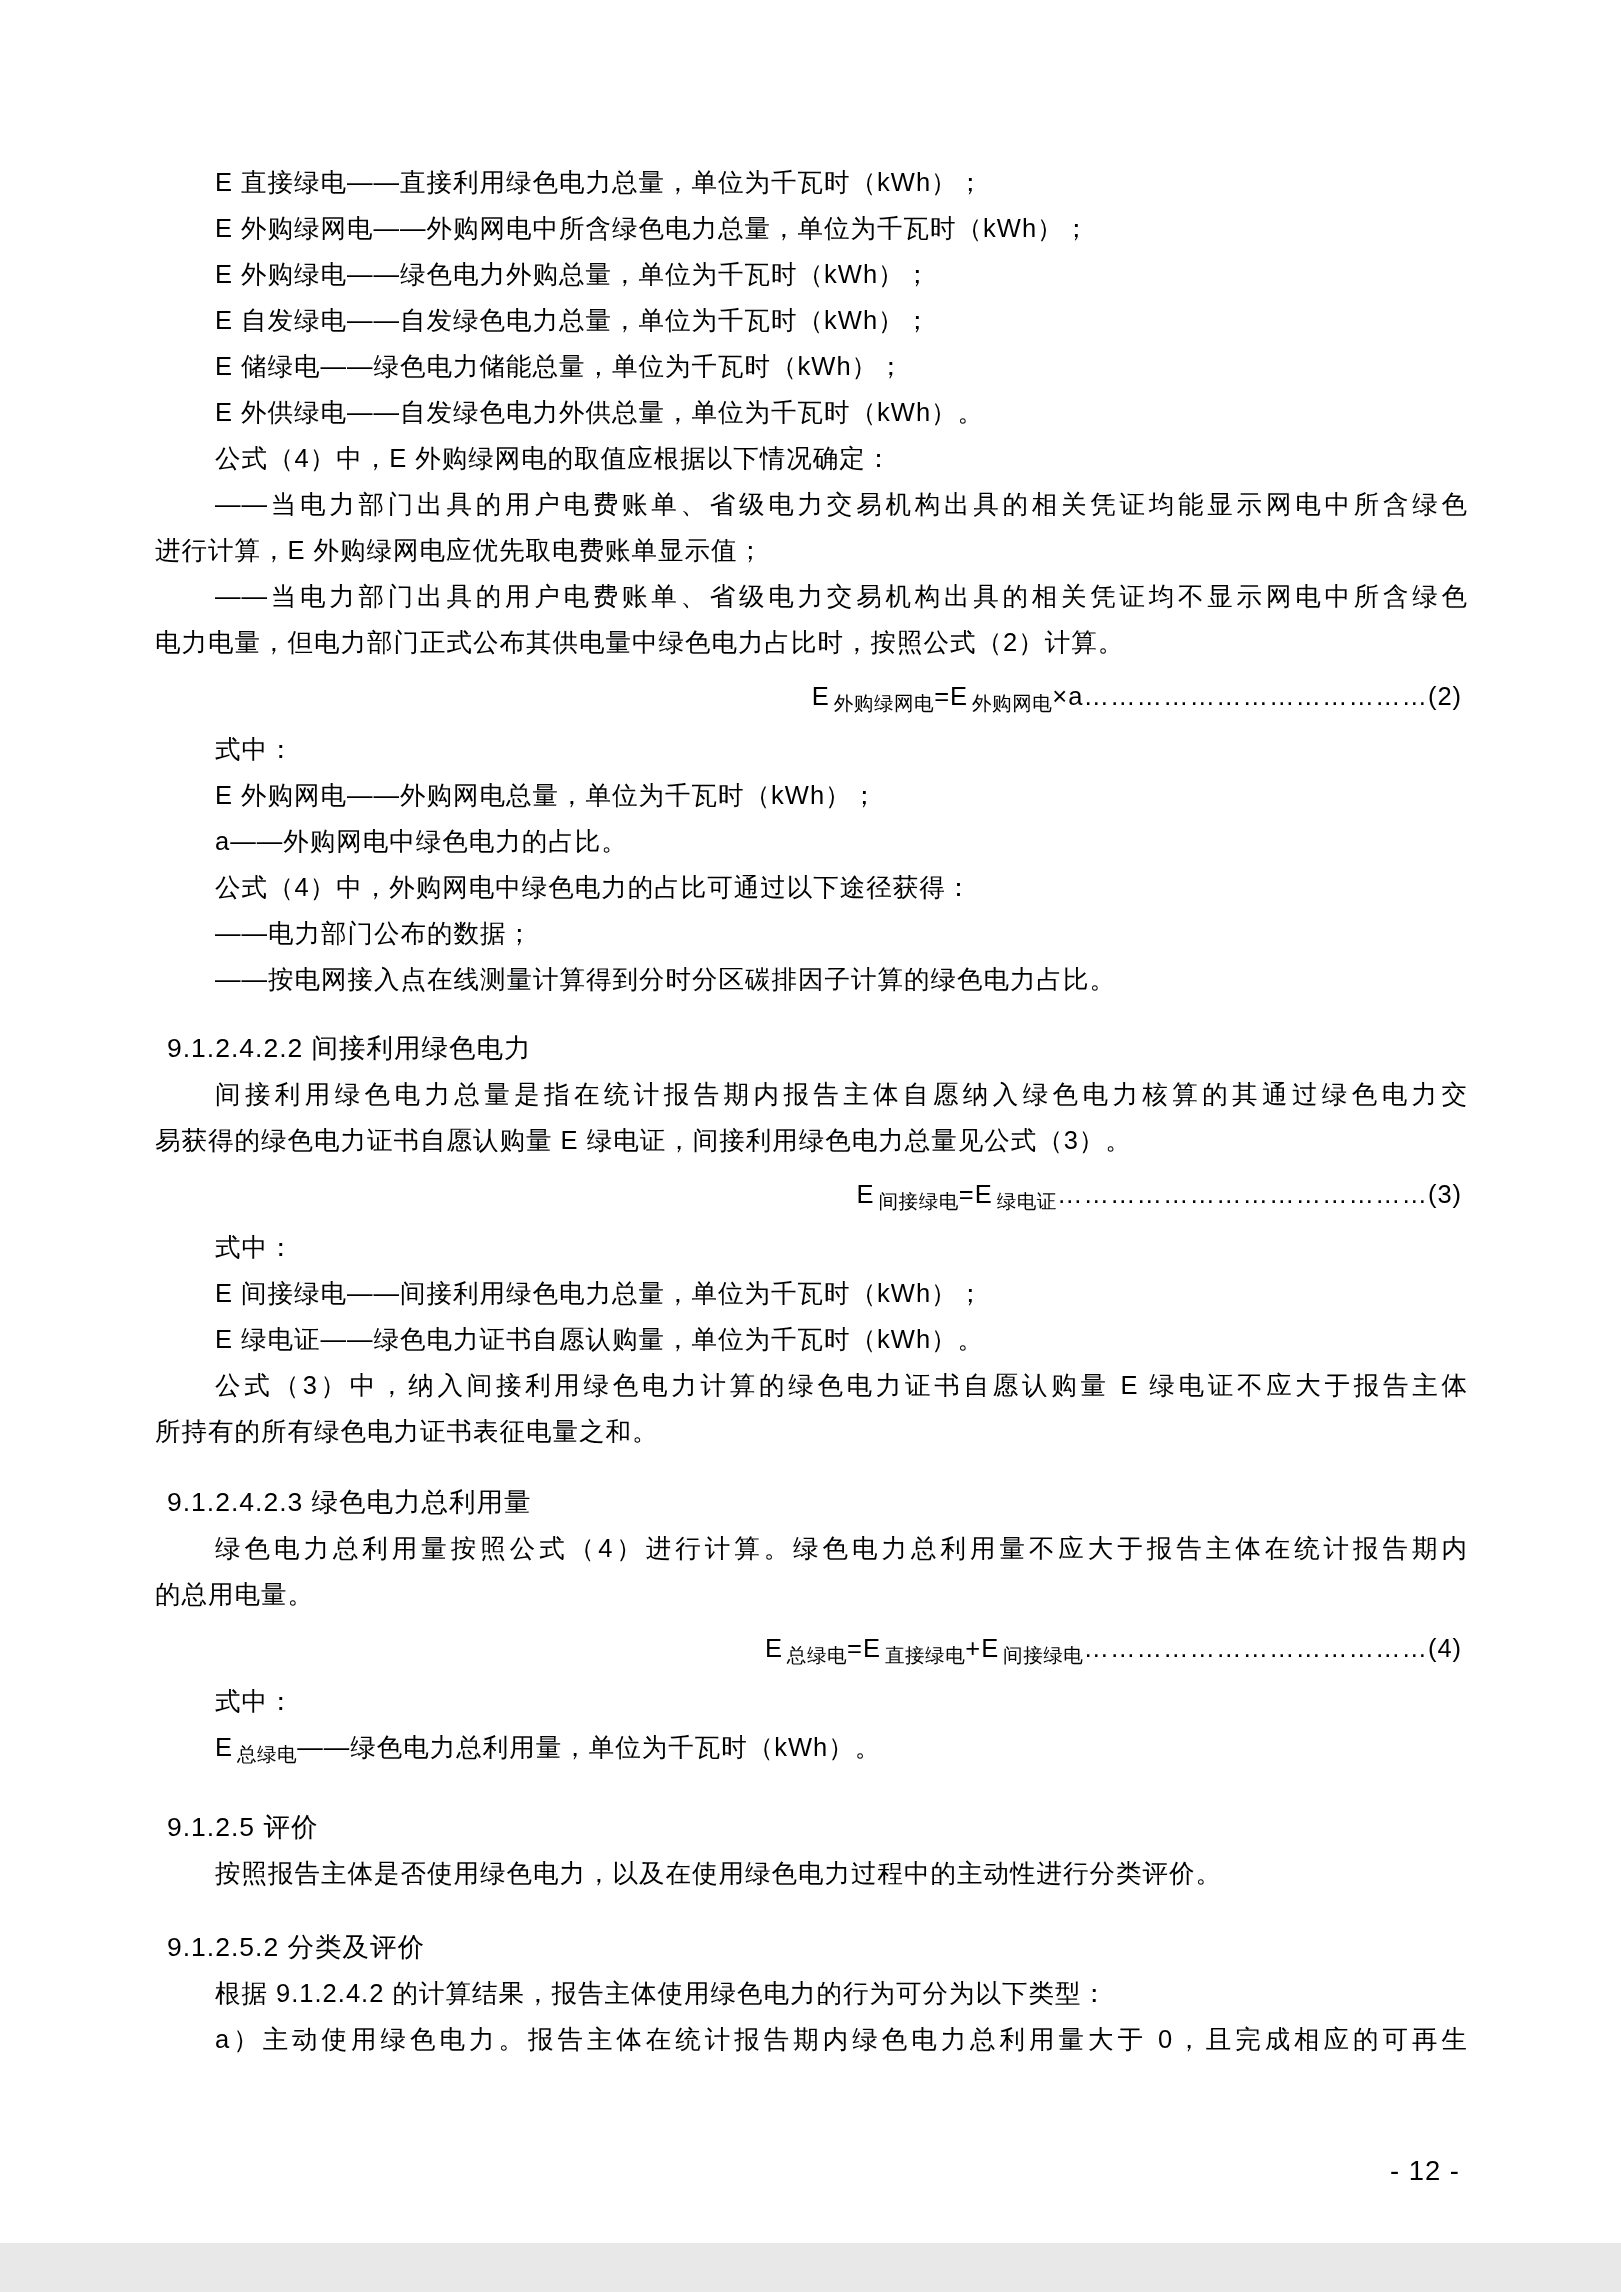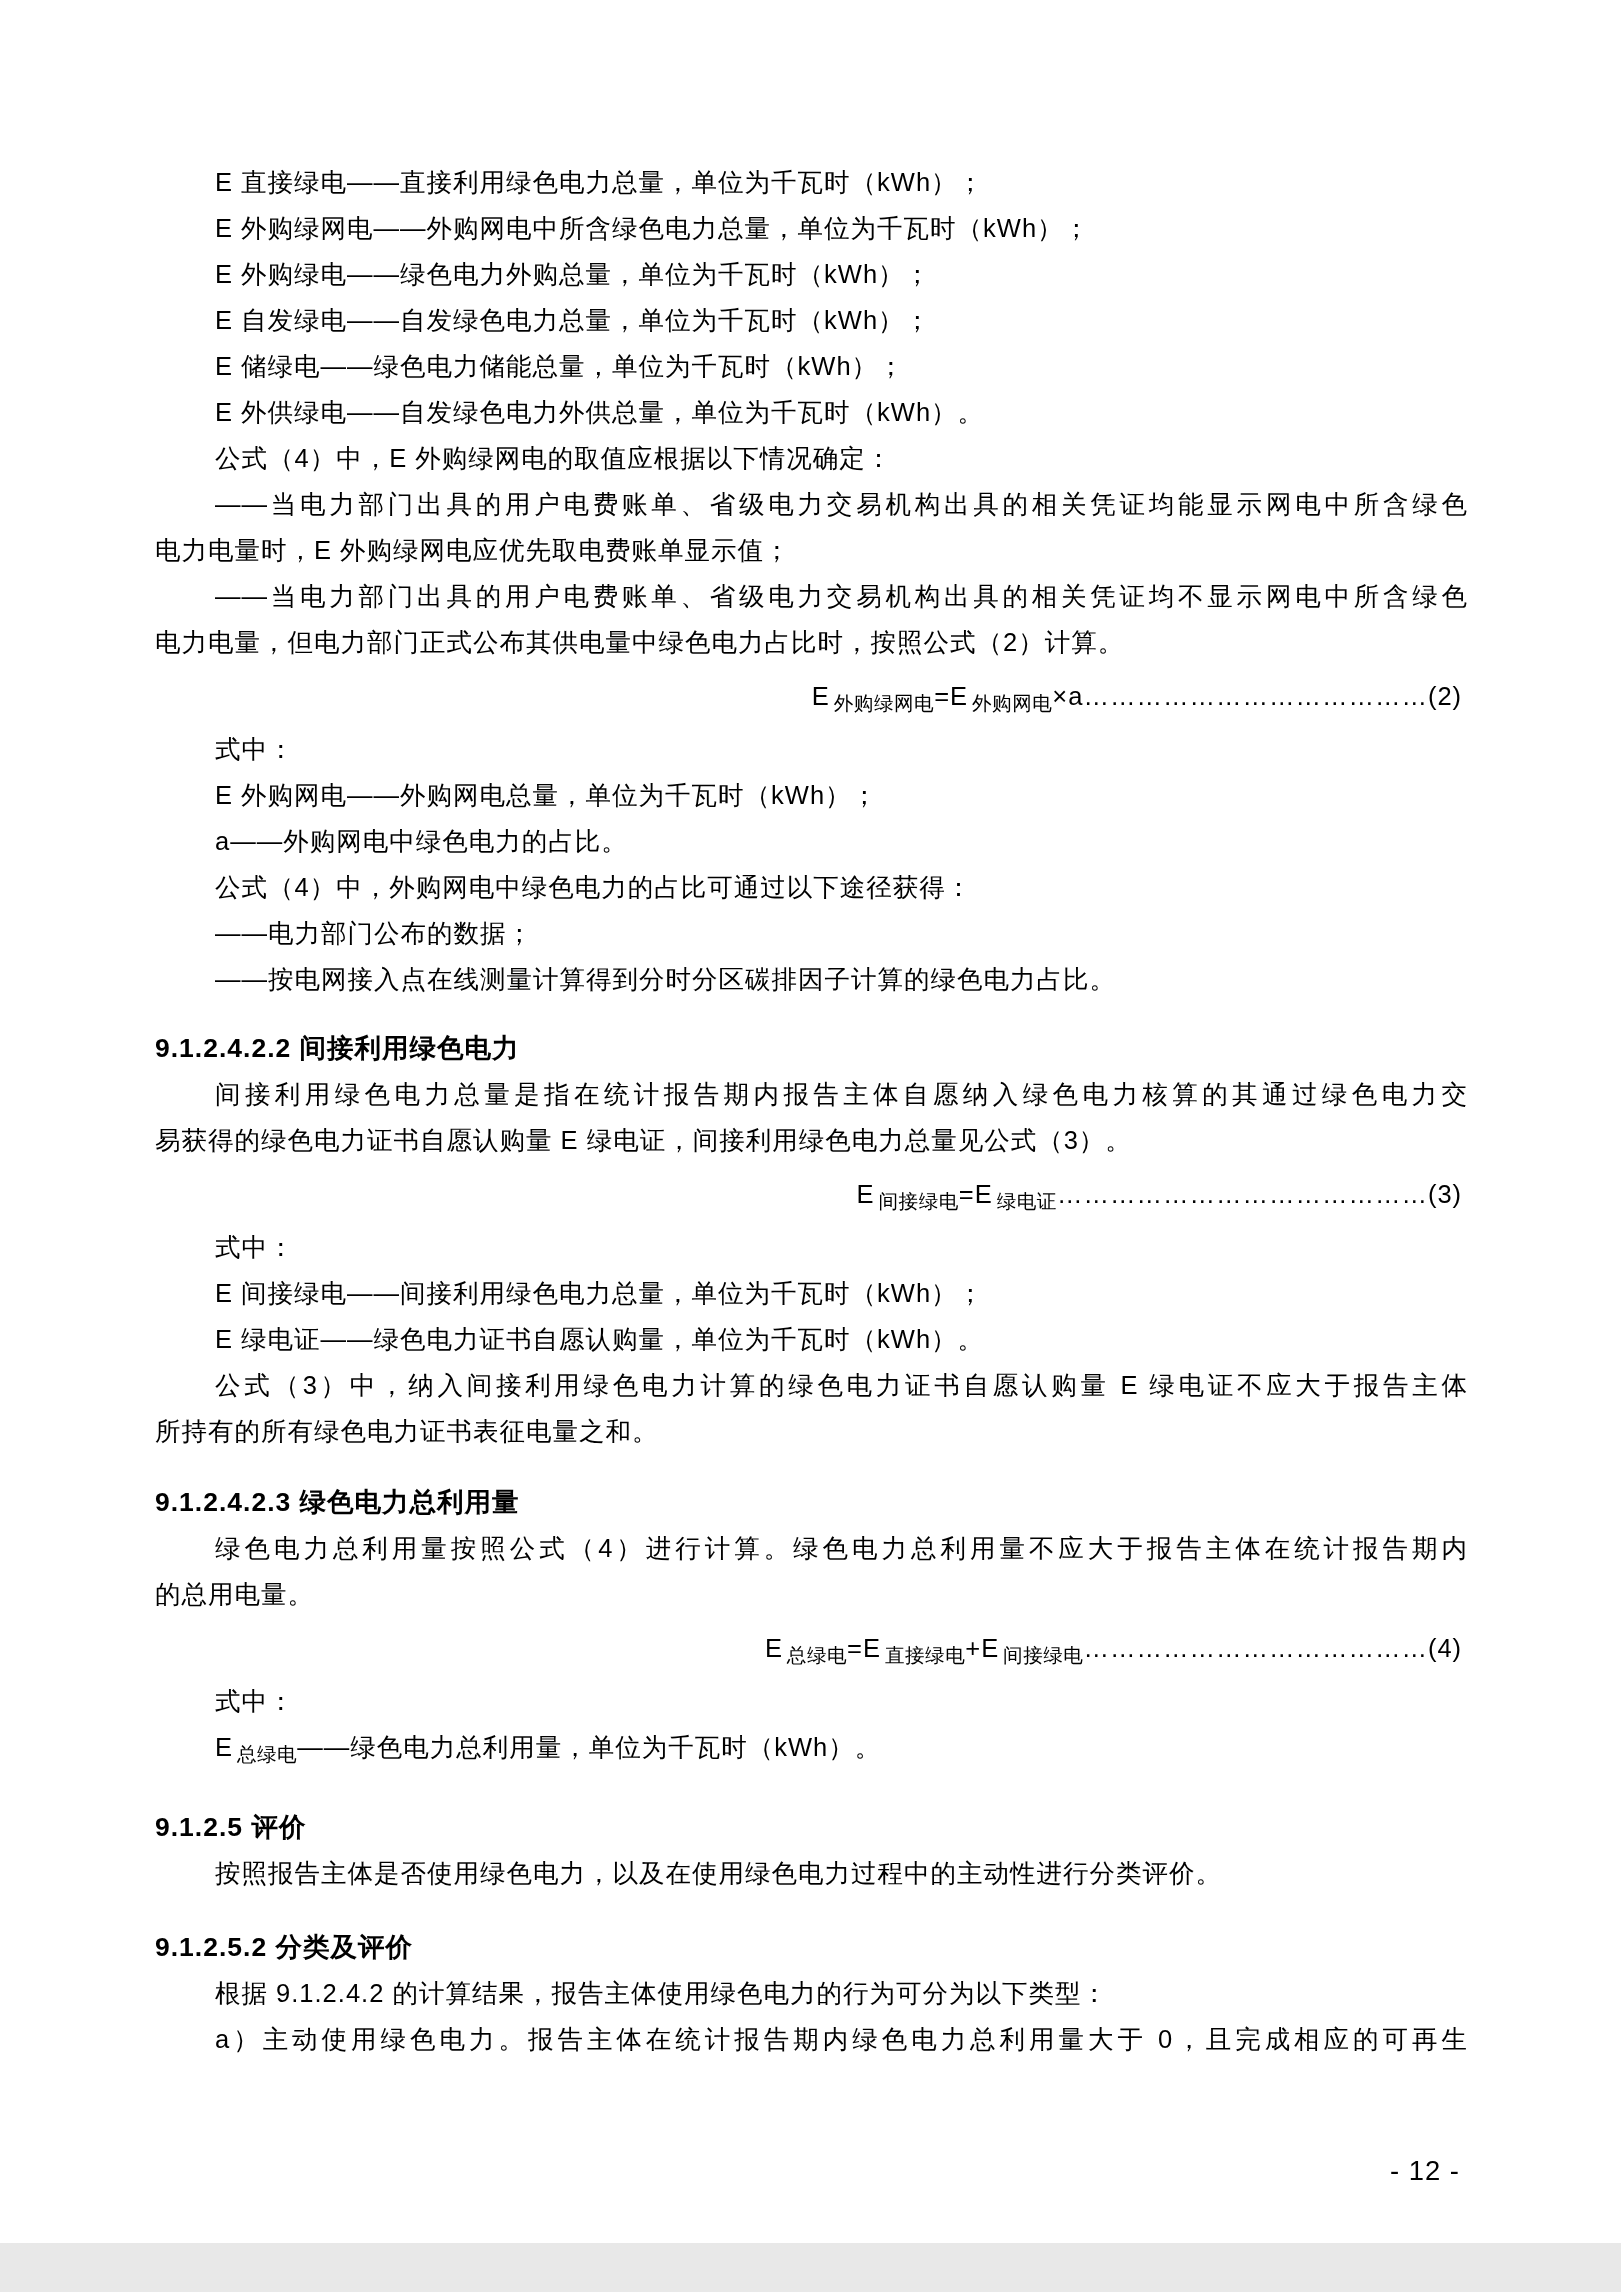--- a/index.html
+++ b/index.html
@@ -36,25 +36,26 @@
     padding-right:5.9px;
     margin-top:7.8px;
   }
   .sub {
     font-size:19.6px;
     letter-spacing:0.5px;
     vertical-align:-4.9px;
     margin-left:3.9px;
   }
   .heading {
-    font-weight:bold;
+    font-weight:normal;
     font-size:26.5px;
     line-height:46px;
     letter-spacing:1px;
     white-space:nowrap;
+    margin-left:12px;
   }
   .mt24 { margin-top:23.5px; }
   .mt26 { margin-top:25.5px; }
   .mt28 { margin-top:27.4px; }
   .footer {
     position:absolute;
     top:2154px;
     right:161px;
     font-family:Liberation Sans, sans-serif;
     font-size:27.4px;
@@ -69,21 +70,21 @@
   <div class="content">
 
     <div class="line indent">E 直接绿电——直接利用绿色电力总量，单位为千瓦时（kWh）；</div>
     <div class="line indent">E 外购绿网电——外购网电中所含绿色电力总量，单位为千瓦时（kWh）；</div>
     <div class="line indent">E 外购绿电——绿色电力外购总量，单位为千瓦时（kWh）；</div>
     <div class="line indent">E 自发绿电——自发绿色电力总量，单位为千瓦时（kWh）；</div>
     <div class="line indent">E 储绿电——绿色电力储能总量，单位为千瓦时（kWh）；</div>
     <div class="line indent">E 外供绿电——自发绿色电力外供总量，单位为千瓦时（kWh）。</div>
     <div class="line indent">公式（4）中，E 外购绿网电的取值应根据以下情况确定：</div>
     <div class="line indent j">——当电力部门出具的用户电费账单、省级电力交易机构出具的相关凭证均能显示网电中所含绿色</div>
-    <div class="line">电力电量时，E 外购绿网电应优先取电费账单显示值；</div>
+    <div class="line">进行计算，E 外购绿网电应优先取电费账单显示值；</div>
     <div class="line indent j">——当电力部门出具的用户电费账单、省级电力交易机构出具的相关凭证均不显示网电中所含绿色</div>
     <div class="line">电力电量，但电力部门正式公布其供电量中绿色电力占比时，按照公式（2）计算。</div>
 
     <div class="line formula">
       <span>E</span><span class="sub">外购绿网电</span><span>=</span><span>E</span><span class="sub">外购网电</span><span>×a</span><span>…………………………………</span><span>(2)</span>
     </div>
 
     <div class="line indent">式中：</div>
     <div class="line indent">E 外购网电——外购网电总量，单位为千瓦时（kWh）；</div>
     <div class="line indent">a——外购网电中绿色电力的占比。</div>

